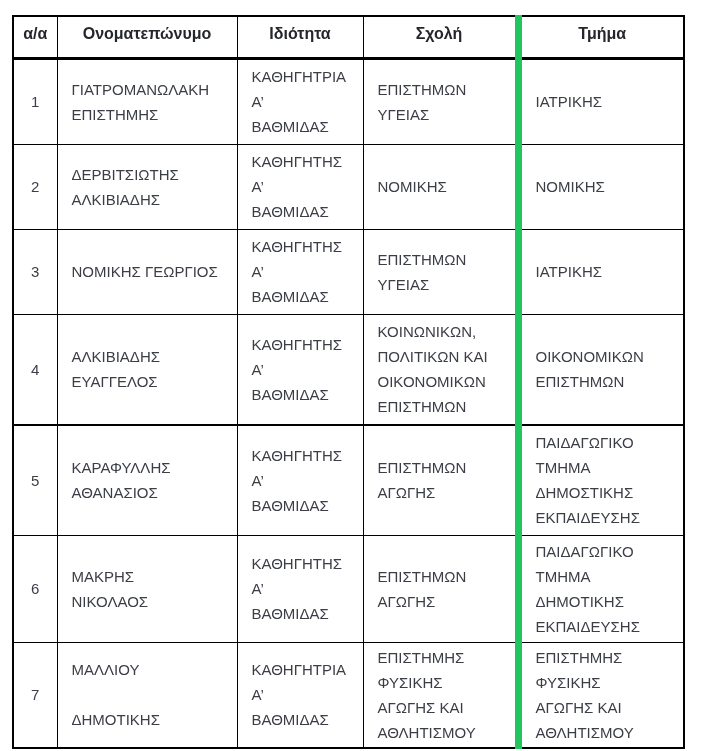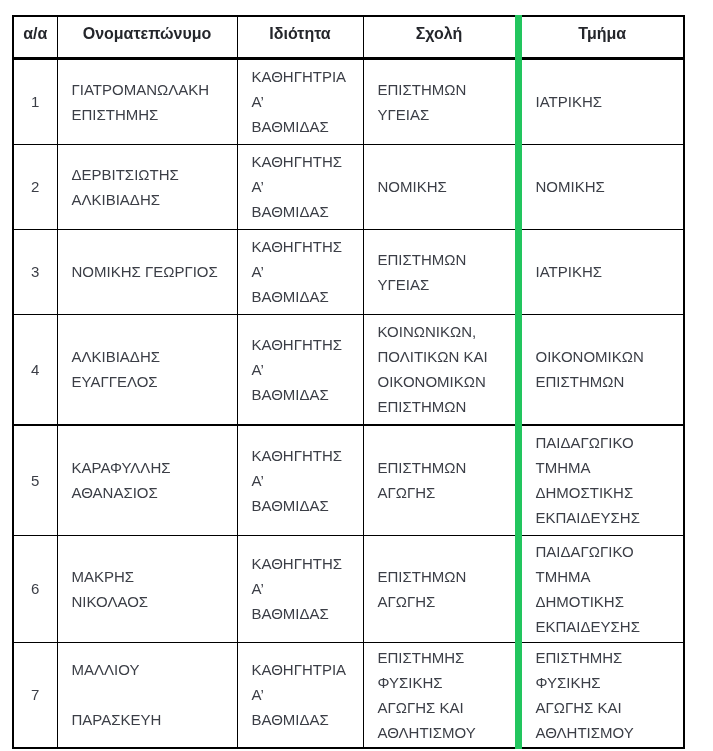--- a/index.html
+++ b/index.html
@@ -169,21 +169,21 @@
 ΑΓΩΓΗΣ</td>
         <td class="dept">ΠΑΙΔΑΓΩΓΙΚΟ
 ΤΜΗΜΑ
 ΔΗΜΟΤΙΚΗΣ
 ΕΚΠΑΙΔΕΥΣΗΣ</td>
       </tr>
       <tr class="r7">
         <td class="num">7</td>
         <td>ΜΑΛΛΙΟΥ
 
-ΠΑΡΑΣΚΕΥΗ</td>
+ΔΗΜΟΤΙΚΗΣ</td>
         <td>ΚΑΘΗΓΗΤΡΙΑ
 Α’
 ΒΑΘΜΙΔΑΣ</td>
         <td>ΕΠΙΣΤΗΜΗΣ
 ΦΥΣΙΚΗΣ
 ΑΓΩΓΗΣ ΚΑΙ
 ΑΘΛΗΤΙΣΜΟΥ</td>
         <td class="dept">ΕΠΙΣΤΗΜΗΣ
 ΦΥΣΙΚΗΣ
 ΑΓΩΓΗΣ ΚΑΙ

